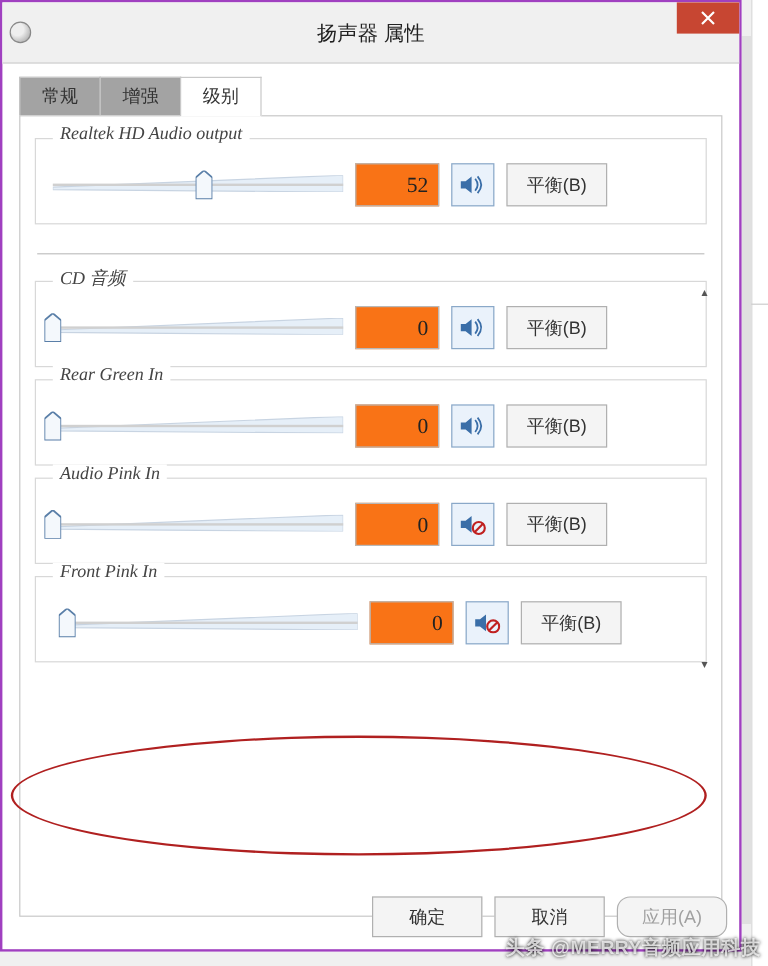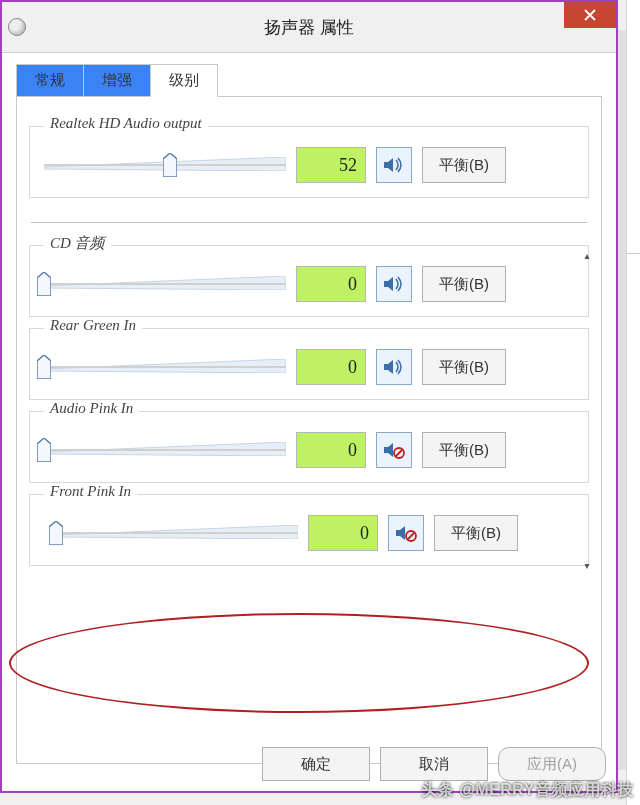--- a/index.html
+++ b/index.html
@@ -5,50 +5,50 @@
   * { box-sizing: border-box; font-family: "Microsoft YaHei", "Segoe UI", Tahoma, sans-serif; }
   body { margin: 0; width: 640px; height: 805px; background: #f0f0f0; position: relative; overflow: hidden; }
   .window { position: absolute; left: 0; top: 0; width: 618px; height: 793px; border: 2px solid #a040c0; background: #fff; }
   .titlebar { height: 51px; background: #f0f0f0; display: flex; align-items: center; position: relative; border-bottom: 1px solid #d0d0d0; }
   .sys-icon { width: 18px; height: 18px; margin-left: 6px; border: 1px solid #888; border-radius: 50%; background: radial-gradient(circle at 35% 35%, #eee 35%, #999 100%); }
   .title { position: absolute; left: 50%; transform: translateX(-50%); font-size: 17px; color: #222; }
   .close-btn { position: absolute; right: 0; top: 0; width: 52px; height: 26px; background: #c74632; color: #fff; display: flex; align-items: center; justify-content: center; font-size: 14px; font-weight: bold; cursor: pointer; }
 
   .tabs { display: flex; margin: 10px 0 0 14px; }
   .tab { border: 1px solid #c8c8c8; border-bottom: none; background: #fff; padding: 6px 18px; font-size: 15px; color: #333; margin-right: -1px; cursor: pointer; position: relative; top: 1px; }
-  .tab.inactive { background: #3b82f6; border-bottom: 1px solid #c8c8c8; text-align: center; }
+  .tab.inactive { background: #a3a3a3; border-bottom: 1px solid #c8c8c8; text-align: center; }
   .tab.active { background: #fff; border-bottom: 1px solid #fff; z-index: 2; }
 
   .tab-content { border: 1px solid #c8c8c8; margin: 0 14px 14px 14px; padding: 18px 12px 12px 12px; height: 668px; position: relative; background: #fff; }
 
-  .group { border: 1px solid #d8d8d8; padding: 20px 14px 14px 14px; position: relative; margin-bottom: 12px; margin-top: 11px; }
+  .group { border: 1px solid #d8d8d8; padding: 20px 14px 14px 14px; position: relative; margin-bottom: 12px; }
   .group-label { position: absolute; top: -12px; left: 14px; background: #fff; padding: 0 6px; font-size: 15px; color: #444; font-style: italic; font-family: "Segoe UI", Tahoma; }
   .row { display: flex; align-items: center; gap: 10px; }
 
   .slider-wrap { width: 242px; height: 28px; position: relative; }
   .slider-track { position: absolute; left: 0; right: 0; top: 13px; height: 2px; background: #d0d0d0; }
   .slider-wedge { position: absolute; left: 0; top: 6px; width: 100%; height: 14px; }
   .slider-wedge svg { width: 100%; height: 100%; }
   .slider-thumb { position: absolute; top: 2px; width: 14px; height: 24px; transform: translateX(-50%); }
   .slider-thumb svg { width: 100%; height: 100%; }
 
-  .val-input { width: 70px; height: 36px; border: 1px solid #b8b8b8; font-size: 18px; font-family: "Segoe UI"; text-align: right; padding: 0 8px 0 0; color: #222; background: #bef264; }
+  .val-input { width: 70px; height: 36px; border: 1px solid #b8b8b8; font-size: 18px; font-family: "Segoe UI"; text-align: right; padding: 0 8px 0 0; color: #222; background: #f97316; }
   .spk-btn { width: 36px; height: 36px; border: 1px solid #8aa8c8; background: #eaf2fb; display: flex; align-items: center; justify-content: center; cursor: pointer; padding:0; }
   .spk-btn.muted { background: #eaf2fb; }
   .balance-btn { width: 84px; height: 36px; border: 1px solid #b0b0b0; background: #f4f4f4; font-size: 15px; color: #333; cursor: pointer; }
 
   .separator { height: 1px; background: #c0c0c0; margin: 24px 2px 22px 2px; }
 
   .scroll-area { position: relative; height: 330px; }
   .scrollbar { position: absolute; right: -8px; top: 0; bottom: 0; width: 20px; }
   .scroll-arrow { width: 20px; height: 20px; display:flex; align-items:center; justify-content:center; font-size:10px; color:#555; cursor:pointer; }
   .scroll-track { position:absolute; top:20px; bottom:20px; left:0; right:0; }
 
   .dlg-buttons { position: absolute; bottom: 10px; right: 10px; display: flex; gap: 10px; }
-  .dlg-btn { width: 108px; height: 34px; border: 1px solid #b0b0b0; background: #f4f4f4; font-size: 15px; color: #333; cursor: pointer; }
+  .dlg-btn { width: 92px; height: 34px; border: 1px solid #b0b0b0; background: #f4f4f4; font-size: 15px; color: #333; cursor: pointer; }
   .dlg-btn.disabled { color: #a0a0a0; cursor: default; border-radius: 11px; }
 
   .annotation-ellipse { position:absolute; border:2px solid #b02020; border-radius:50%; pointer-events:none; }
 
   .watermark { position:absolute; right:6px; bottom:4px; font-size:16px; color:rgba(255,255,255,0.75); text-shadow:0 0 3px #000; font-weight:bold; letter-spacing:0.5px; }
   .side-shadow { position:absolute; left:618px; top:30px; width:8px; height:740px; background:#e0e0e0; }
   .page-right { position:absolute; left:626px; top:0; width:14px; height:805px; background:#fff; border-left:1px solid #d8d8d8;}
   .page-right .notch { position:absolute; top:248px; left:-4px; width:18px; height:6px; border-bottom:1px solid #ccc;}
 </style>
 </head>

